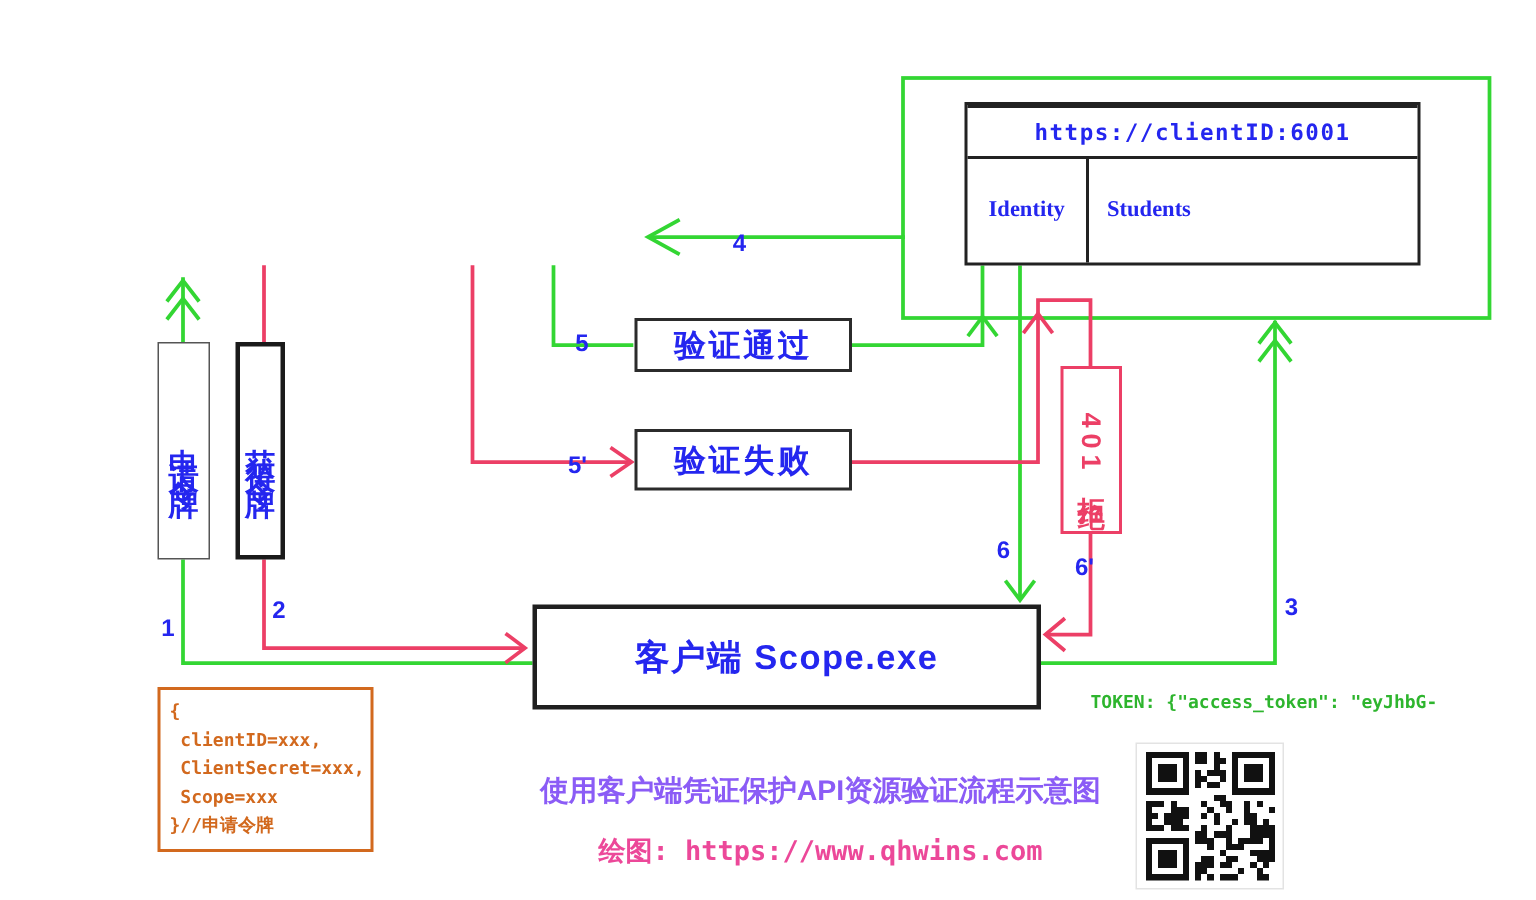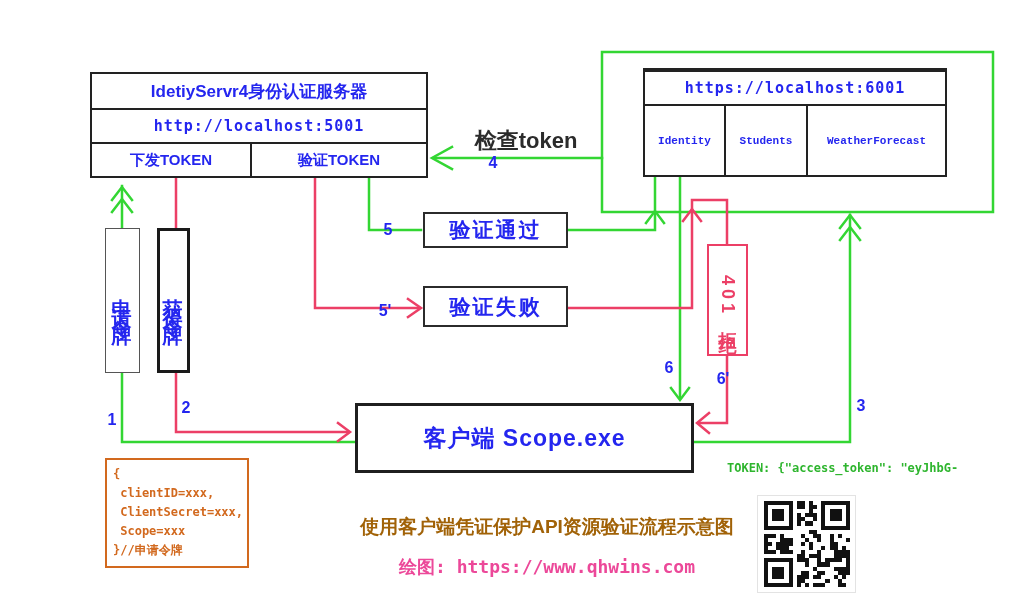--- a/index.html
+++ b/index.html
@@ -16,21 +16,21 @@
            font-family:"DejaVu Sans Mono",monospace;font-size:15px;letter-spacing:1px;}
   .srv .rc{flex:1;display:flex;}
   .srv .cell{display:flex;align-items:center;justify-content:center;flex:1;height:100%;}
   .srv .cell + .cell{border-left:2px solid #222;}
   #idsrv{left:90px;top:72px;width:338px;height:106px;}
   #idsrv .rc .cell{font-size:15px;}
   #idsrv .c1{flex:0 0 158px;}
   #api{left:643px;top:68px;width:304px;height:109px;}
   #api .rt{letter-spacing:2px;font-size:17px;}
   #api .ru{font-size:15px;}
-  #api .rc .cell{font-family:Liberation Mono, monospace;font-size:11px;}
+  #api .rc .cell{font-family:Liberation Serif, serif;font-size:15px;}
   #api .a1{flex:0 0 79px;} #api .a2{flex:0 0 80px;}
   
   .vbox{writing-mode:vertical-rl;text-orientation:upright;letter-spacing:9px;
         font-size:20px;font-weight:bold;}
   #apply{left:105px;top:228px;width:35px;height:145px;border:1.5px solid #555;}
   #get{left:157px;top:228px;width:33px;height:145px;border:3px solid #1a1a1a;}
   
   .res{border:2.5px solid #2b2b2b;font-size:21px;font-weight:bold;letter-spacing:2px;}
   #pass{left:423px;top:212px;width:145px;height:36px;}
   #fail{left:423px;top:286px;width:145px;height:41px;}
@@ -45,21 +45,21 @@
   #cred{left:105px;top:458px;width:144px;height:110px;border:2px solid #d2691e;
         color:#d2691e;font-family:"DejaVu Sans Mono",monospace;font-size:12px;
         font-weight:bold;line-height:19px;padding:5px 6px;white-space:pre;z-index:2;
         position:absolute;background:#fff;box-sizing:border-box;}
   
   .txt{position:absolute;z-index:3;}
   #check{left:444px;top:126px;width:164px;text-align:center;color:#2b2b2b;
          font-size:22px;font-weight:600;}
   #tokennote{left:727px;top:461px;color:#2eb52e;font-family:"DejaVu Sans Mono",monospace;
              font-size:12px;font-weight:bold;letter-spacing:0;}
-  #caption{left:348px;top:514px;width:398px;text-align:center;color:#a16207;
+  #caption{left:348px;top:514px;width:398px;text-align:center;color:#8b5cf6;
            font-size:19px;font-weight:600;}
   #credit{left:348px;top:555px;width:398px;text-align:center;color:#ec4899;
           font-size:18px;font-weight:bold;font-family:"DejaVu Sans Mono",monospace;}
   
   .num{position:absolute;z-index:3;color:#2426ef;font-size:16px;font-weight:bold;
        transform:translate(-50%,-50%);}
   
   #qr{left:757px;top:495px;width:99px;height:98px;border:1px solid #e3e3e3;
       background:#fff;z-index:2;position:absolute;display:flex;align-items:center;
       justify-content:center;box-sizing:border-box;}
@@ -87,51 +87,41 @@
       <path d="M176,178 V432 H348"></path>
       <path d="M338,423 350,432 338,441"></path>
       <path d="M315,178 V308 H418"></path>
       <path d="M408,299 421,308 408,317"></path>
       <path d="M567,308 H692 V200 H727 V423 H699"></path>
       <path d="M683,221 692,209 701,221"></path>
       <path d="M709,413 697,423 709,433"></path>
     </g>
   </svg>
 
-  <div id="idsrv" class="box srv">
-    <div class="row rt">IdetiyServr4身份认证服务器</div>
-    <div class="row ru">http://localhost:5001</div>
-    <div class="rc">
-      <div class="cell c1">下发TOKEN</div>
-      <div class="cell">验证TOKEN</div>
-    </div>
-  </div>
 
   <div id="api" class="box srv">
-    <div class="row ru">https://localhost:6001</div>
+    <div class="row ru">https://clientID:6001</div>
     <div class="rc">
       <div class="cell a1">Identity</div>
       <div class="cell a2">Students</div>
-      <div class="cell">WeatherForecast</div>
     </div>
   </div>
 
   <div id="apply" class="box center vbox">申请令牌</div>
   <div id="get" class="box center vbox">获得令牌</div>
 
   <div id="fail" class="box center res">验证失败</div>
   <div id="pass" class="box center res">验证通过</div>
 
   <div id="reject" class="box center">401拒绝</div>
 
   <div id="client" class="box center">客户端 Scope.exe</div>
 
   <div id="cred"><div>{</div><div> clientID=xxx,</div><div> ClientSecret=xxx,</div><div> Scope=xxx</div><div>}//申请令牌</div></div>
 
-  <div id="check" class="txt">检查token</div>
   <div id="tokennote" class="txt">TOKEN: {"access_token": "eyJhbG-</div>
   <div id="caption" class="txt">使用客户端凭证保护API资源验证流程示意图</div>
   <div id="credit" class="txt">绘图: https://www.qhwins.com</div>
 
   <span class="num" style="left:112px;top:420px;">1</span>
   <span class="num" style="left:186px;top:408px;">2</span>
   <span class="num" style="left:861px;top:406px;">3</span>
   <span class="num" style="left:493px;top:163px;">4</span>
   <span class="num" style="left:388px;top:230px;">5</span>
   <span class="num" style="left:385px;top:311px;">5'</span>

